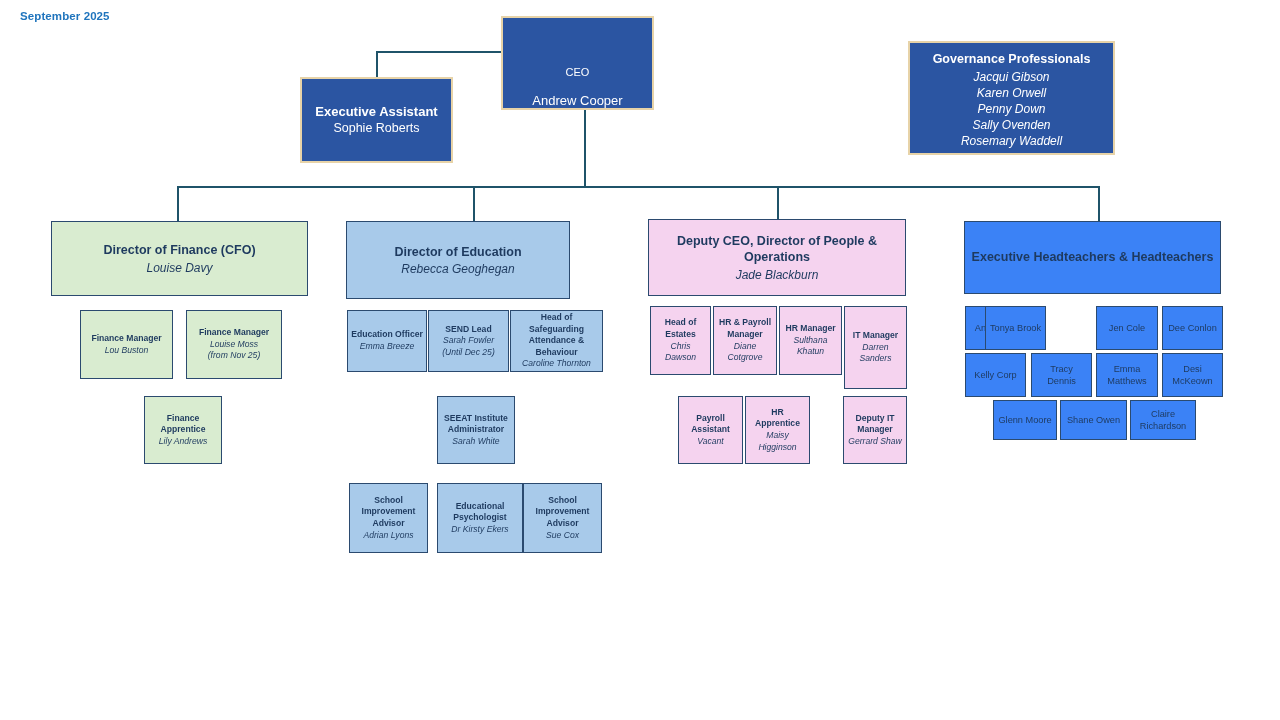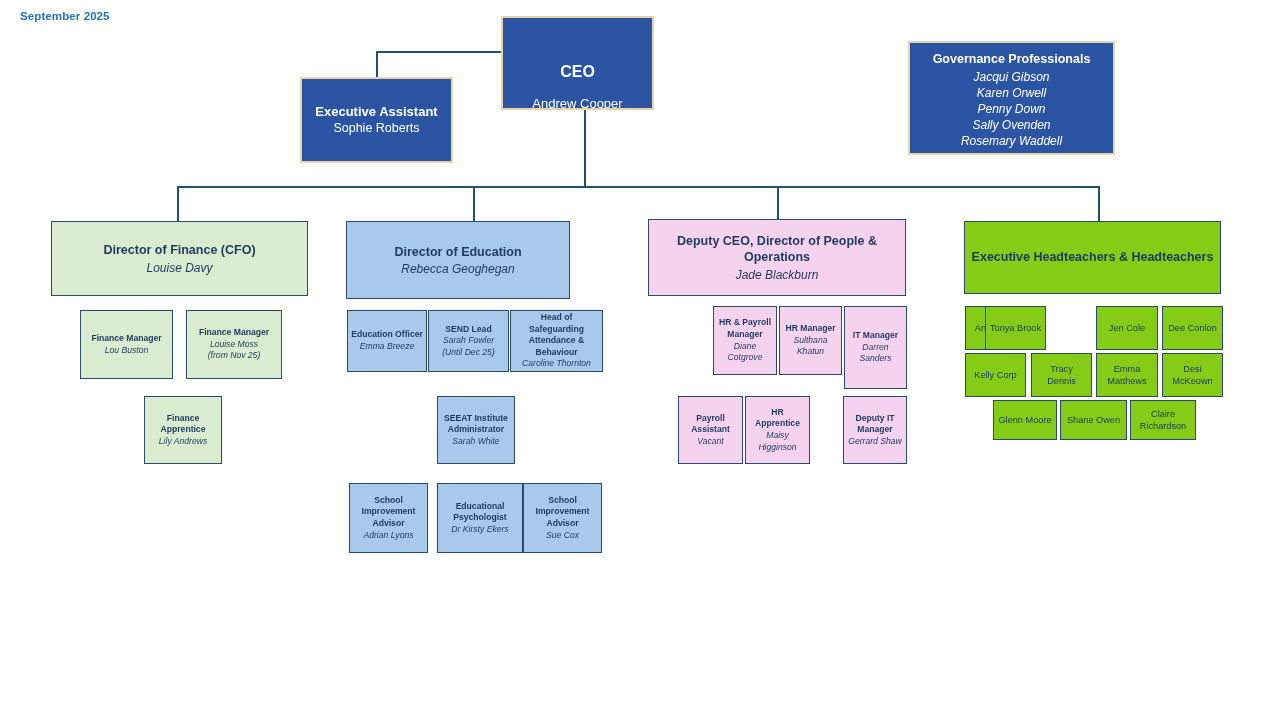--- a/index.html
+++ b/index.html
@@ -54,34 +54,34 @@
     font-style: italic;
   }
 
   
   .navy {
     background: #2b55a2;
     border: 2px solid #e7d3a8;
     color: #ffffff;
   }
   .ceo { font-size: 13.5px; }
-  .ceo .role { font-size: 16px; font-weight: bold; margin-bottom: 14px; margin-top: 48px; }
+  .ceo .role { font-size: 11px; font-weight: normal; margin-bottom: 14px; margin-top: 48px; }
   .ceo .person { font-size: 13px; font-style: normal; }
   .ea .role { font-size: 13px; font-weight: bold; }
   .ea .person { font-size: 12.5px; font-style: normal; margin-top: 2px; }
 
   .gov { justify-content: flex-start; padding-top: 9px; }
   .gov .role { font-size: 12.5px; font-weight: bold; margin-bottom: 2px; }
   .gov .person { font-size: 12px; font-style: italic; line-height: 1.34; }
 
   
   .c-green  { background: #d9ecd0; }
   .c-blue   { background: #a8caea; }
   .c-pink   { background: #f5d3ef; }
-  .c-yellow { background: #84cc16; }
+  .c-yellow { background: #3b82f6; }
 
   
   .director .role { font-size: 12.5px; font-weight: bold; line-height: 1.3; }
   .director .person { font-size: 12px; font-style: italic; margin-top: 2px; }
 
   
   .staff .role { font-size: 8.6px; font-weight: bold; line-height: 1.35; }
   .staff .person { font-size: 8.6px; font-style: italic; line-height: 1.35; }
 
   
@@ -185,20 +185,24 @@
   <div class="abs node staff c-blue" style="left:523px; top:483px; width:79px; height:70px;">
     <div class="role">School Improvement Advisor</div>
     <div class="person">Sue Cox</div>
   </div>
 
   <div class="abs node director c-pink" style="left:648px; top:219px; width:258px; height:77px;">
     <div class="role">Deputy CEO, Director of People &amp; Operations</div>
     <div class="person">Jade Blackburn</div>
   </div>
 
+  <div class="abs node staff c-pink" style="left:650px; top:306px; width:61px; height:69px;">
+    <div class="role">Head of Estates</div>
+    <div class="person">Chris Dawson</div>
+  </div>
 
   <div class="abs node staff c-pink" style="left:713px; top:306px; width:64px; height:69px;">
     <div class="role">HR &amp; Payroll Manager</div>
     <div class="person">Diane Cotgrove</div>
   </div>
 
   <div class="abs node staff c-pink" style="left:779px; top:306px; width:63px; height:69px;">
     <div class="role">HR Manager</div>
     <div class="person">Sulthana Khatun</div>
   </div>

